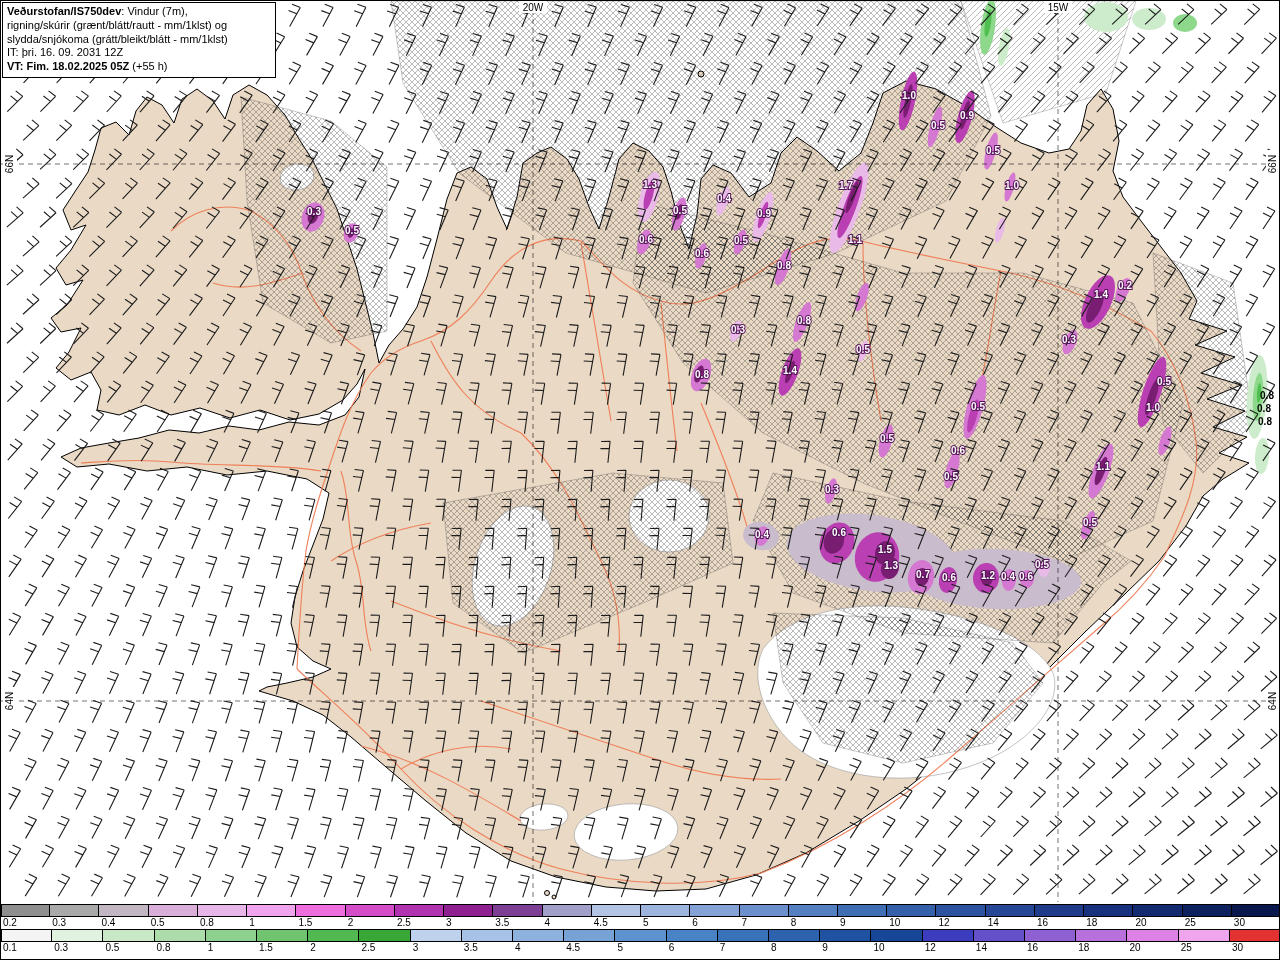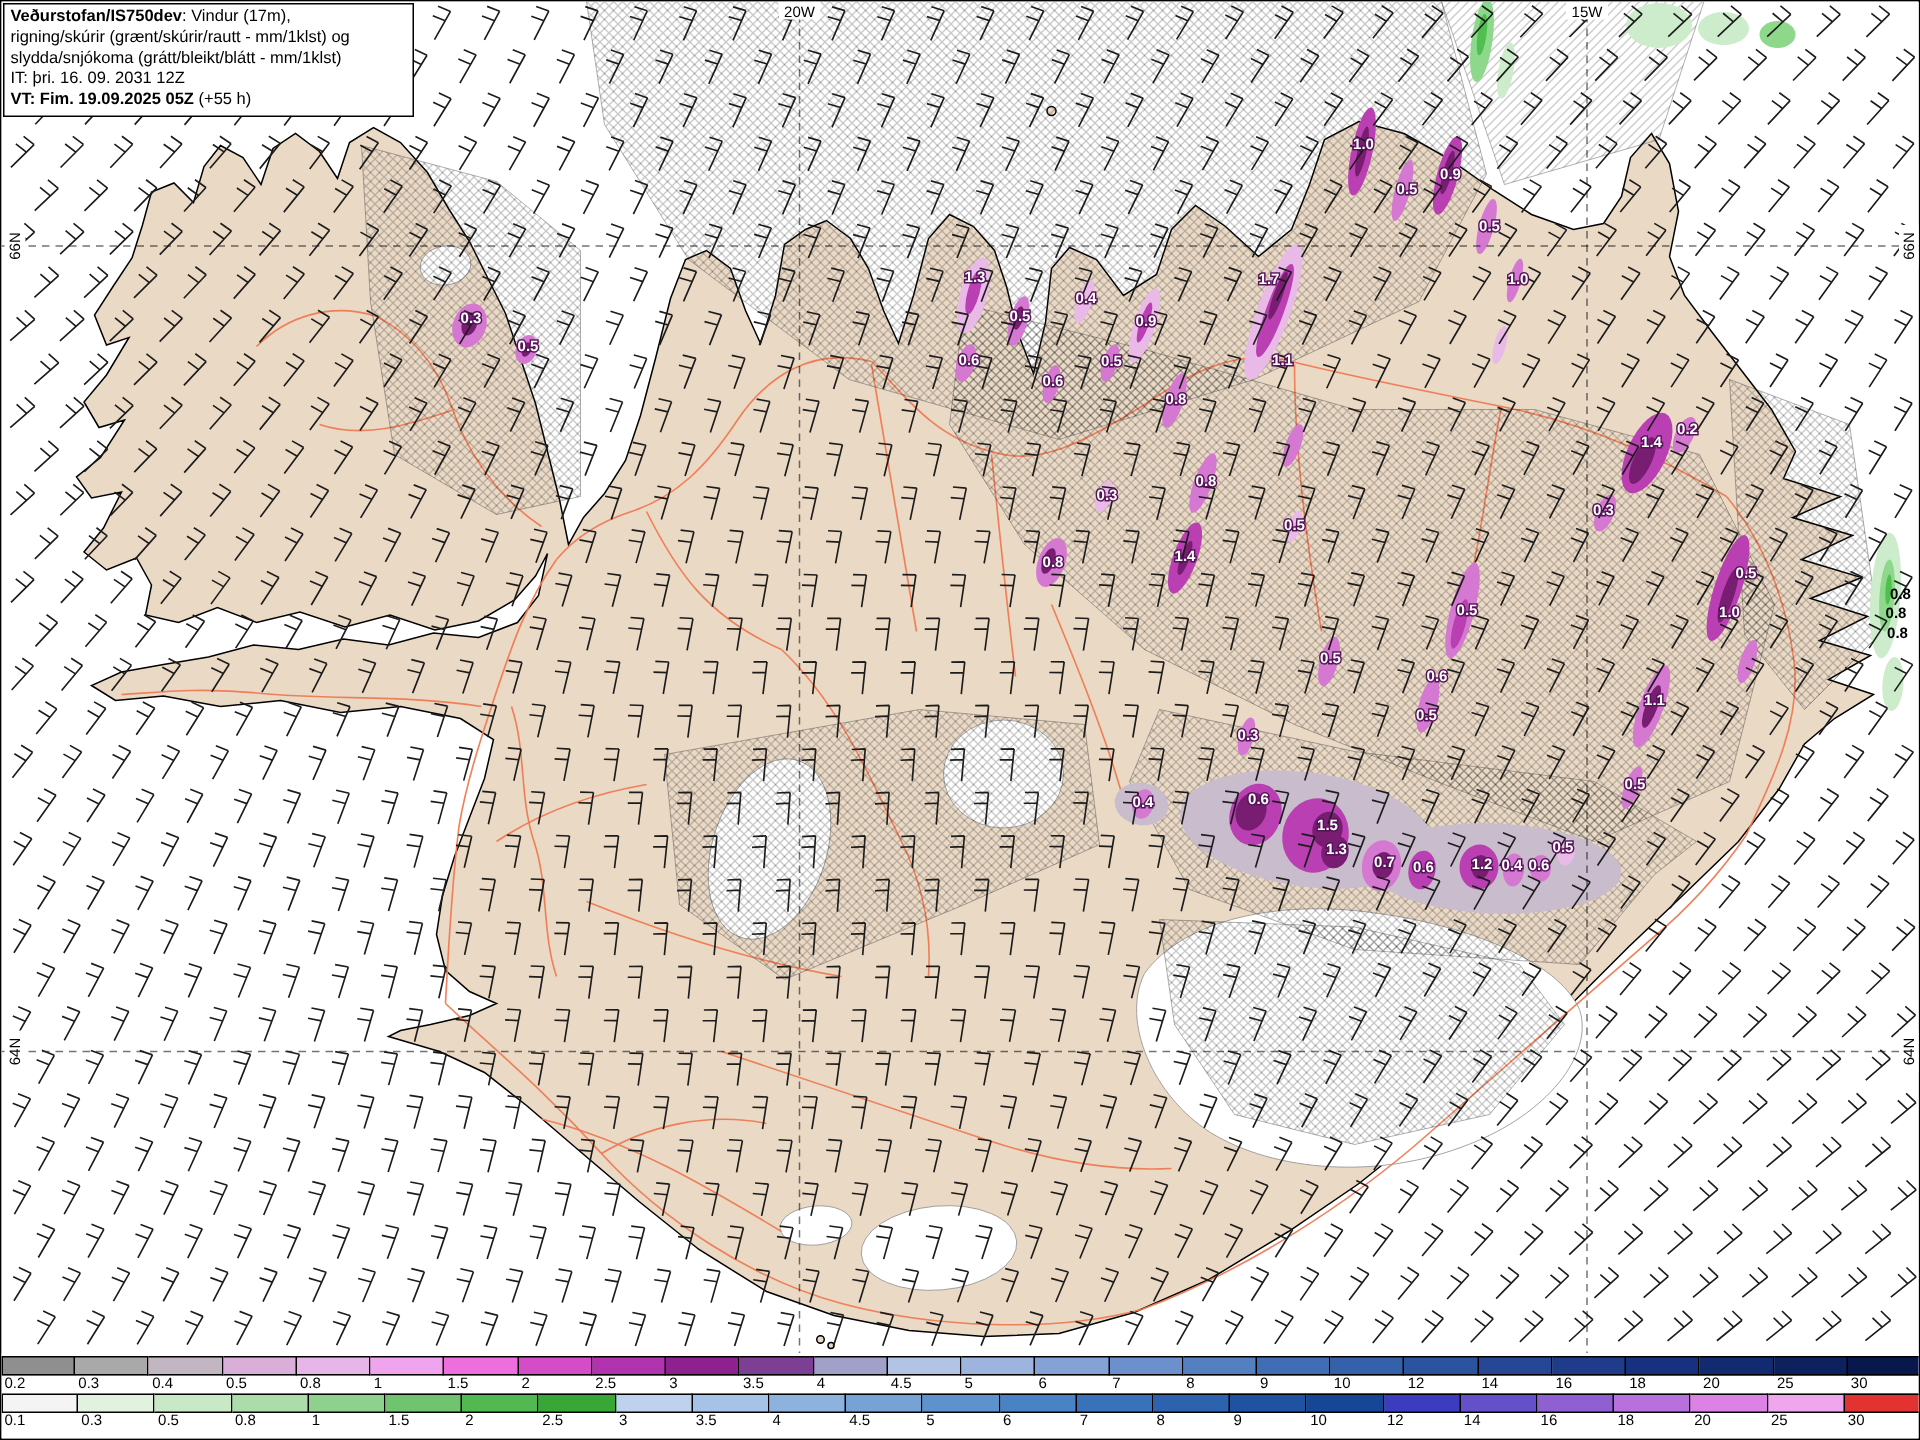--- a/index.html
+++ b/index.html
@@ -1439,25 +1439,25 @@
           <rect x="1265" y="149" width="14" height="28" fill="#fff"></rect>
           <text x="1272" y="166" class="gratlabel" text-anchor="middle" transform="rotate(-90 1272 163)">66N</text>
           <rect x="2" y="686" width="14" height="28" fill="#fff"></rect>
           <text x="9" y="703" class="gratlabel" text-anchor="middle" transform="rotate(-90 9 700)">64N</text>
           <rect x="1265" y="686" width="14" height="28" fill="#fff"></rect>
           <text x="1272" y="703" class="gratlabel" text-anchor="middle" transform="rotate(-90 1272 700)">64N</text>
         </g>
     </svg>
 
     <div class="info-box">
-      <div><b>Veðurstofan/IS750dev</b><span>: Vindur (17m),</span></div>
-      <div>rigning/skúrir (grænt/skúrir/rautt - mm/1klst) og</div>
+      <div><b>Veðurstofan/IS750dev</b><span>: Vindur (7m),</span></div>
+      <div>rigning/skúrir (grænt/blátt/rautt - mm/1klst) og</div>
       <div>slydda/snjókoma (grátt/bleikt/blátt - mm/1klst)</div>
       <div>IT: þri. 16. 09. 2031 12Z</div>
-      <div><b>VT: Fim. 19.09.2025 05Z</b><span> (+55 h)</span></div>
+      <div><b>VT: Fim. 18.02.2025 05Z</b><span> (+55 h)</span></div>
     </div>
   </div>
 
   <div class="legend">
     <div class="legend-row" id="legend-row-0">
         <div class="legend-col">
           <div class="legend-color" style="background: rgb(143, 143, 143);"></div>
           <div class="legend-num">0.2</div>
         </div>
         <div class="legend-col">

